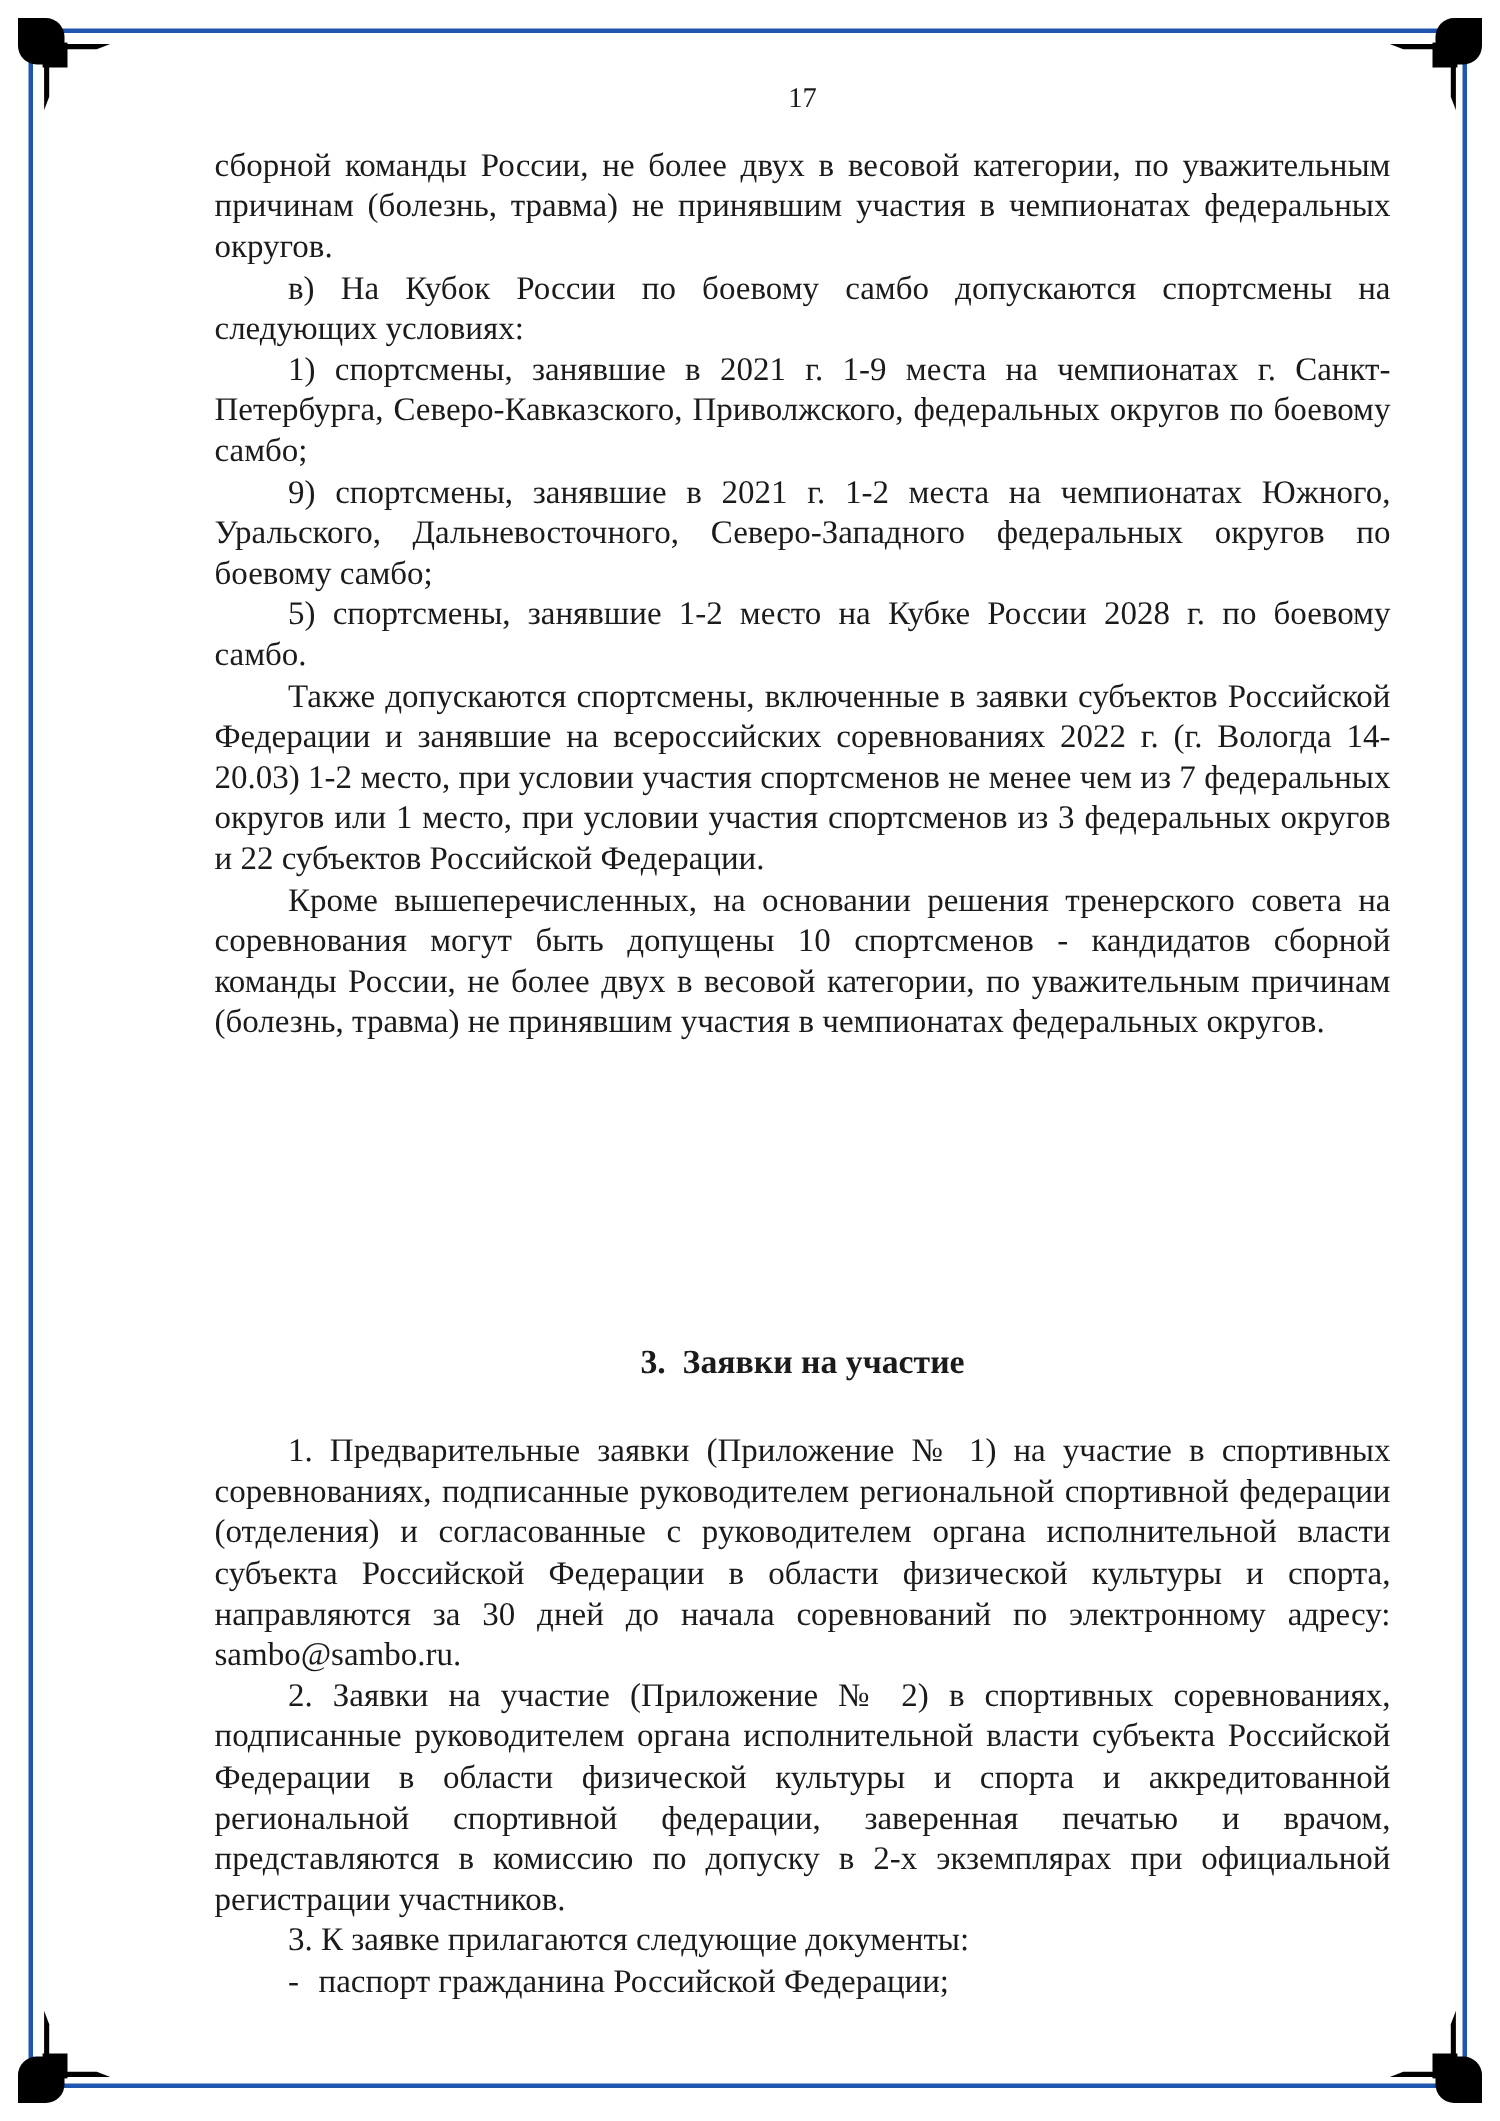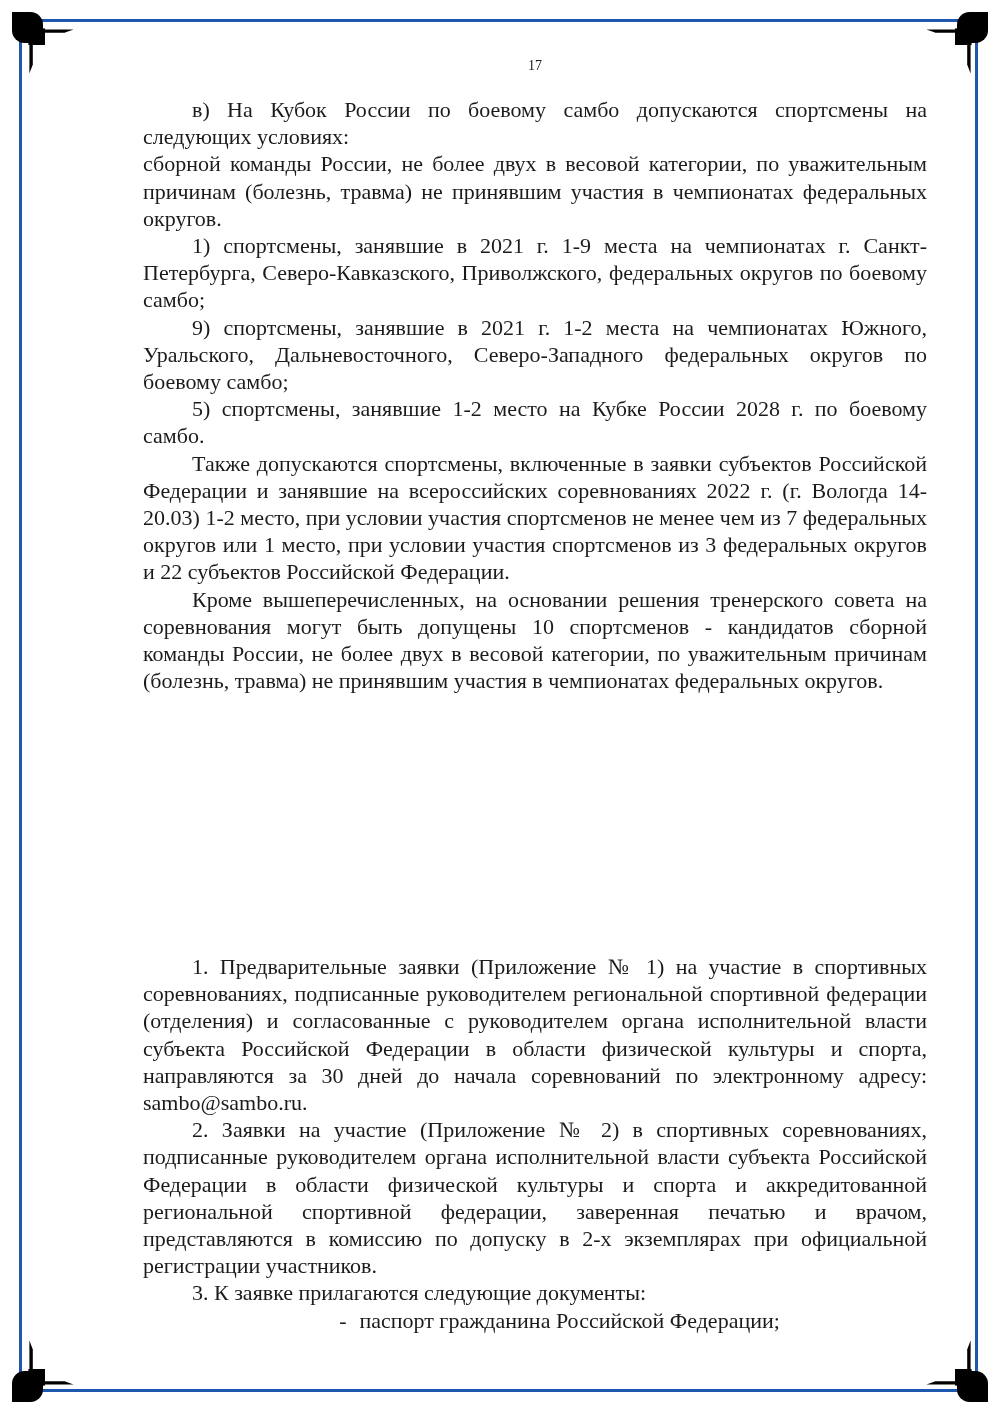--- a/index.html
+++ b/index.html
@@ -30,37 +30,37 @@
     color:var(--border-blue,#1e56b0);
   }
   .corner.tl{left:0;top:0;}
   .corner.tr{right:0;top:0;transform:scaleX(-1);}
   .corner.bl{left:0;bottom:0;transform:scaleY(-1);}
   .corner.br{right:0;bottom:0;transform:scale(-1,-1);}
   .defs-holder{position:absolute;width:0;height:0;overflow:hidden;}
 
   .pageno{
     position:absolute;left:143px;top:55px;width:784px;
-    text-align:center;font-size:14px;line-height:22px;
+    text-align:center;font-size:19px;line-height:22px;
   }
   .flow{
     position:absolute;left:143px;width:784px;
     font-size:22px;line-height:27.2px;
     text-align:justify;
   }
   .flow-a{top:96px;}
   .flow-b{top:953px;}
   .para{margin:0;text-indent:49px;}
   .para.no-indent{text-indent:0;}
   .heading{
     position:absolute;left:143px;top:894px;width:784px;
     margin:0;text-align:center;
     font-size:22.5px;line-height:27.2px;font-weight:700;
   }
-  .list-line{margin:0;text-indent:49px;text-align:center;}
+  .list-line{margin:0;text-indent:49px;text-align:left;}
   .list-line .list-text{margin-left:13px;}
 </style>
 </head>
 <body>
 
 <div class="page">
 
   <svg class="defs-holder" aria-hidden="true">
     <defs>
       <g id="corner-art">
@@ -86,29 +86,30 @@
   <svg class="corner bl" viewBox="0 0 90 90">
       <use href="#corner-art"></use>
     </svg>
   <svg class="corner br" viewBox="0 0 90 90">
       <use href="#corner-art"></use>
     </svg>
 
   <div class="pageno">17</div>
 
   <div class="flow flow-a">
+    <p class="para no-indent">сборной команды России, не более двух в весовой категории, по уважительным причинам (болезнь, травма) не принявшим участия в чемпионатах федеральных округов.</p>
     <p class="para">в) На Кубок России по боевому самбо допускаются спортсмены на следующих условиях:</p>
-    <p class="para no-indent">сборной команды России, не более двух в весовой категории, по уважительным причинам (болезнь, травма) не принявшим участия в чемпионатах федеральных округов.</p>
     <p class="para">1) спортсмены, занявшие в 2021 г. 1-9 места на чемпионатах г. Санкт-Петербурга, Северо-Кавказского, Приволжского, федеральных округов по боевому самбо;</p>
     <p class="para">9) спортсмены, занявшие в 2021 г. 1-2 места на чемпионатах Южного, Уральского, Дальневосточного, Северо-Западного федеральных округов по боевому самбо;</p>
     <p class="para">5) спортсмены, занявшие 1-2 место на Кубке России 2028 г. по боевому самбо.</p>
     <p class="para">Также допускаются спортсмены, включенные в заявки субъектов Российской Федерации и занявшие на всероссийских соревнованиях 2022 г. (г. Вологда 14-20.03) 1-2 место, при условии участия спортсменов не менее чем из 7 федеральных округов или 1 место, при условии участия спортсменов из 3 федеральных округов и 22 субъектов Российской Федерации.</p>
     <p class="para">Кроме вышеперечисленных, на основании решения тренерского совета на соревнования могут быть допущены 10 спортсменов - кандидатов сборной команды России, не более двух в весовой категории, по уважительным причинам (болезнь, травма) не принявшим участия в чемпионатах федеральных округов.</p>
   </div>
 
+  <h2 class="heading">3.&nbsp; Заявки на участие</h2>
 
   <div class="flow flow-b">
     <p class="para">1. Предварительные заявки (Приложение № 1) на участие в спортивных соревнованиях, подписанные руководителем региональной спортивной федерации (отделения) и согласованные с руководителем органа исполнительной власти субъекта Российской Федерации в области физической культуры и спорта, направляются за 30 дней до начала соревнований по электронному адресу: sambo@sambo.ru.</p>
     <p class="para">2. Заявки на участие (Приложение № 2) в спортивных соревнованиях, подписанные руководителем органа исполнительной власти субъекта Российской Федерации в области физической культуры и спорта и аккредитованной региональной спортивной федерации, заверенная печатью и врачом, представляются в комиссию по допуску в 2-х экземплярах при официальной регистрации участников.</p>
     <p class="para">3. К заявке прилагаются следующие документы:</p>
     <p class="list-line"><span class="list-dash">-</span><span class="list-text">паспорт гражданина Российской Федерации;</span></p>
   </div>
 
 </div>
 

